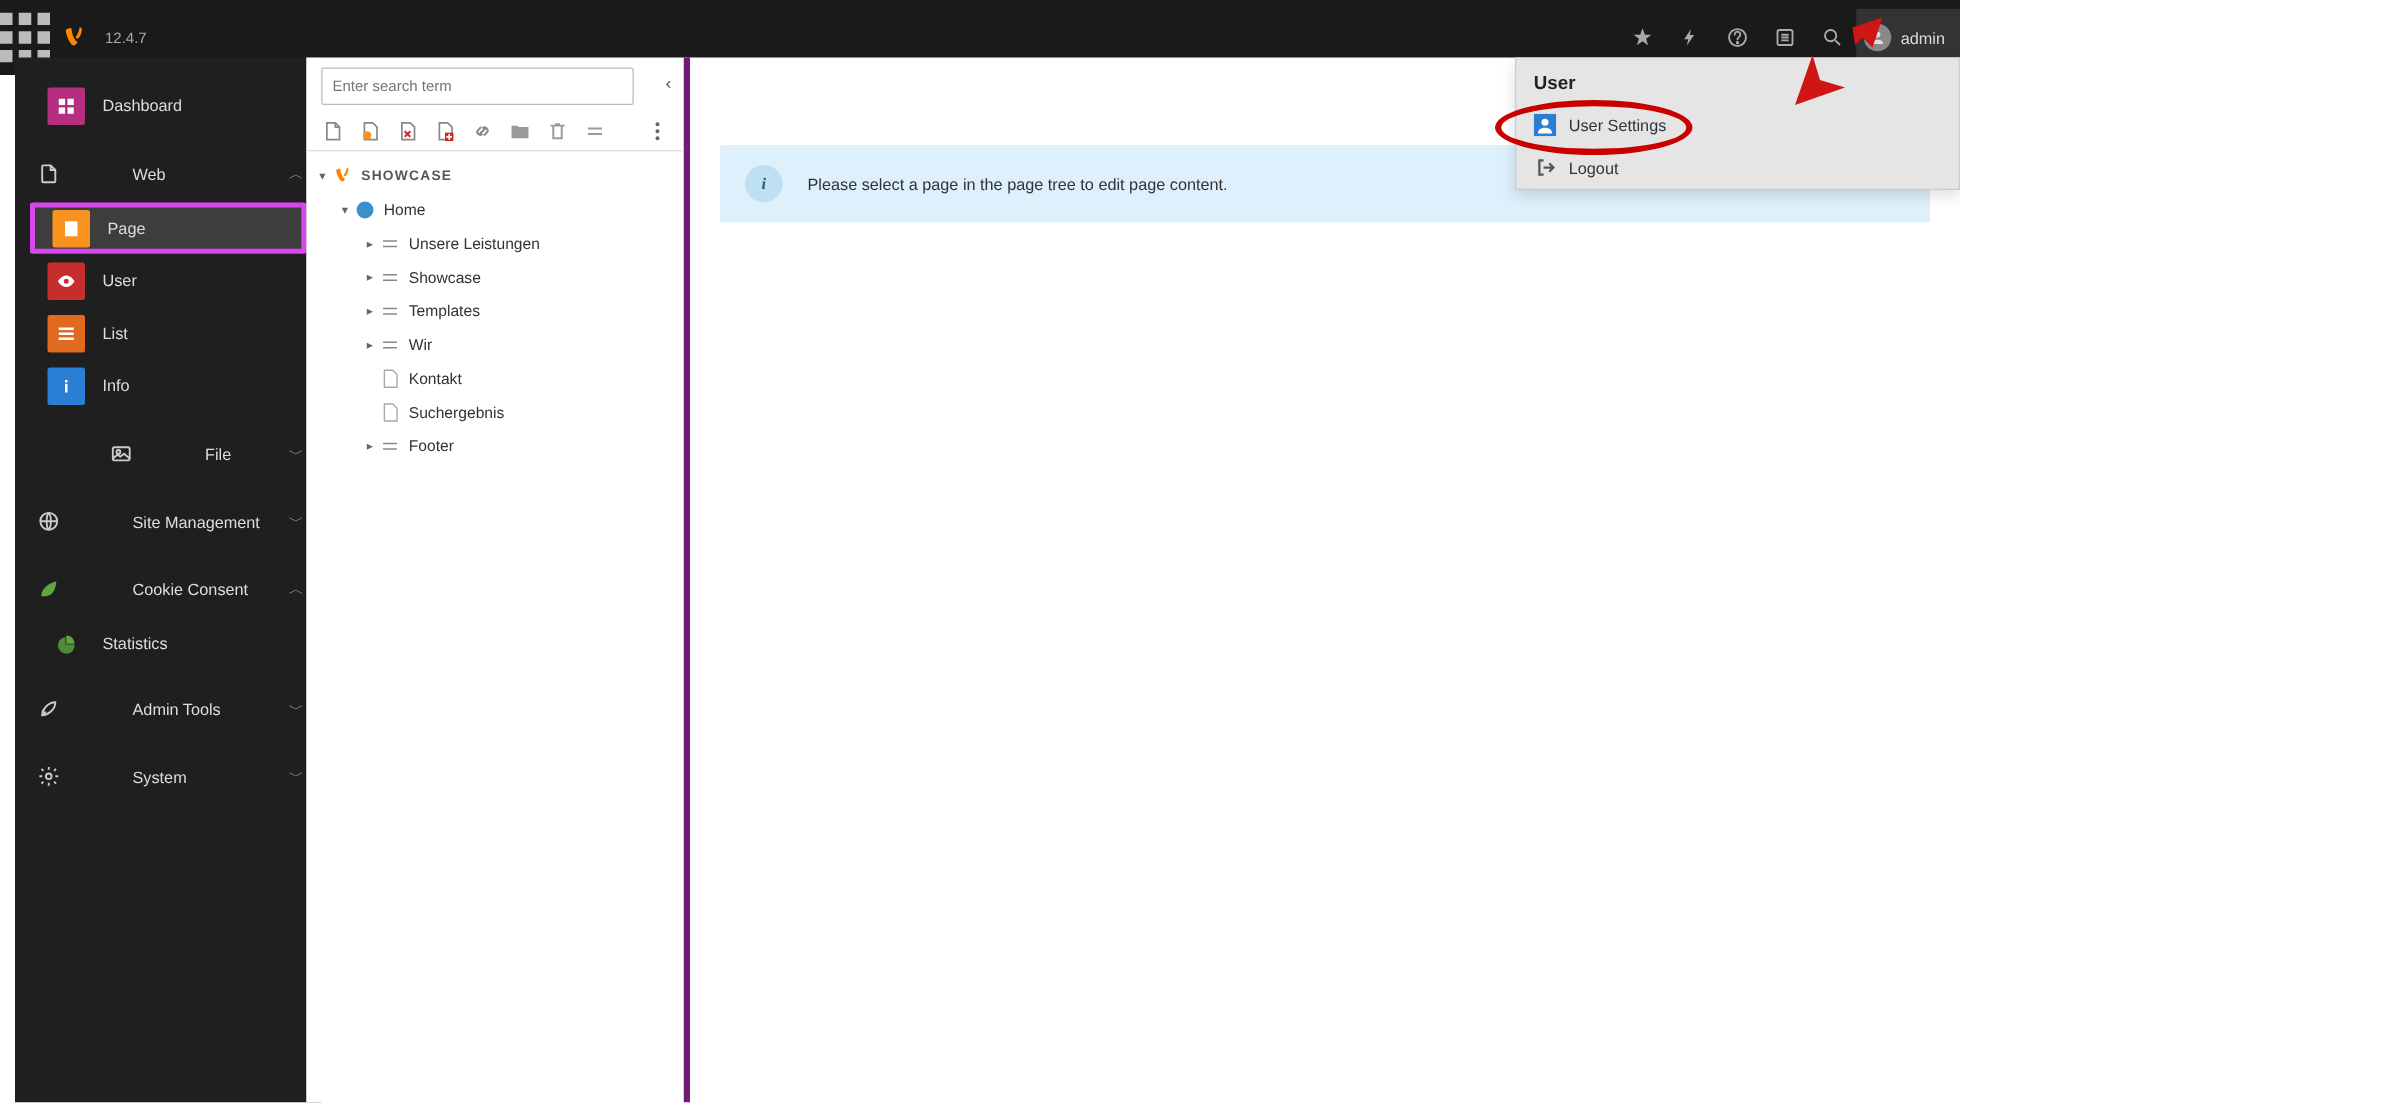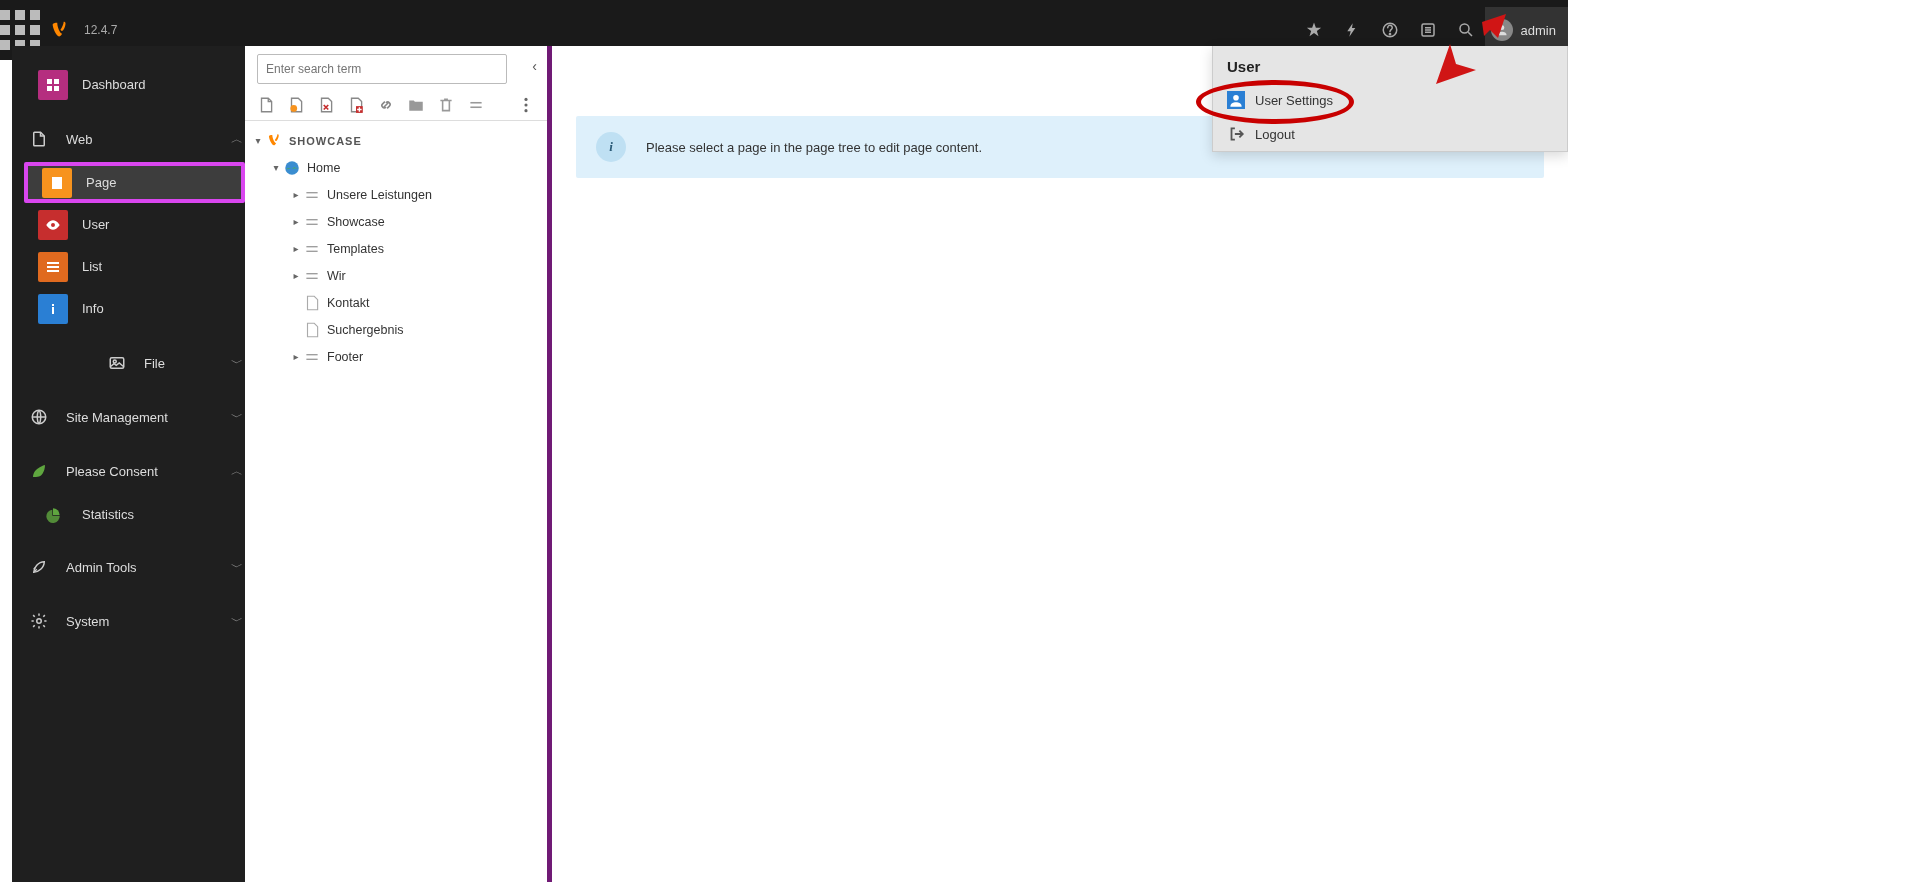--- a/index.html
+++ b/index.html
@@ -12,21 +12,21 @@
   .topbar .version { font-size: 12px; color: #aaa; margin-left: 4px; }
   .topbar .spacer { flex: 1; }
   .topbar .tb-item { width: 38px; height:46px; display:flex; align-items:center; justify-content:center; cursor:pointer; color:#bbb; }
   .topbar .user { display:flex; align-items:center; padding: 0 12px 0 6px; cursor:pointer; color:#ddd; font-size:13px; background:#333; height:46px; }
   .topbar .user .avatar { width:22px; height:22px; border-radius:50%; background:#888; margin-right:8px; display:flex; align-items:center; justify-content:center; }
 
   
   .left { position:absolute; top:46px; left:12px; width:245px; bottom:0; background:#1f1f1f; color:#ddd; overflow:hidden; }
   .mod { display:flex; align-items:center; height:42px; padding:0 14px; cursor:pointer; font-size:13px; position:relative; }
   .mod .mi { width:30px; height:30px; border-radius:2px; display:flex; align-items:center; justify-content:center; margin-right:14px; }
-  .mod.group { height:44px; }
+  .mod.group { height:44px;gap:40px; }
   .mod.group .mi { background:transparent; width:26px; }
   .mod .chev { position:absolute; right:14px; color:#888; font-size:12px; }
   .mod.sub { padding-left: 14px; height:41px; margin:1px 12px; border-radius:2px; }
   .mod.sub.active { background:#3d3d3d; border:4px solid #d946ef; }
   .mi.dash { background:#b52e7f; }
   .mi.page { background:#f7931e; }
   .mi.view { background:#c62e2e; }
   .mi.list { background:#e06a1f; }
   .mi.idx  { background:#2e8b3d; }
   .mi.info { background:#2a7fd4; }
@@ -212,21 +212,21 @@
       </span>
     <span>Site Management</span>
     <span class="chev">﹀</span>
   </div>
   <div class="mod group" style="margin-top:10px;">
     <span class="mi grp-icon">
         <svg viewBox="0 0 24 24" fill="#5fa63f">
           <path d="M4 20C4 8 20 4 20 4s0 16-12 16c-2 0-4 0-4 0z"></path>
         </svg>
       </span>
-    <span>Please Consent</span>
+    <span>Cookie Consent</span>
     <span class="chev">︿</span>
   </div>
   <div class="mod sub">
     <span class="mi" style="background:transparent">
         <svg viewBox="0 0 24 24" width="24" height="24" fill="#5fa63f">
           <path d="M12 2v10h10A10 10 0 0012 2z"></path>
           <path d="M11 4A10 10 0 1022 13H11V4z" opacity=".8"></path>
         </svg>
       </span>
     <span>Statistics</span>

